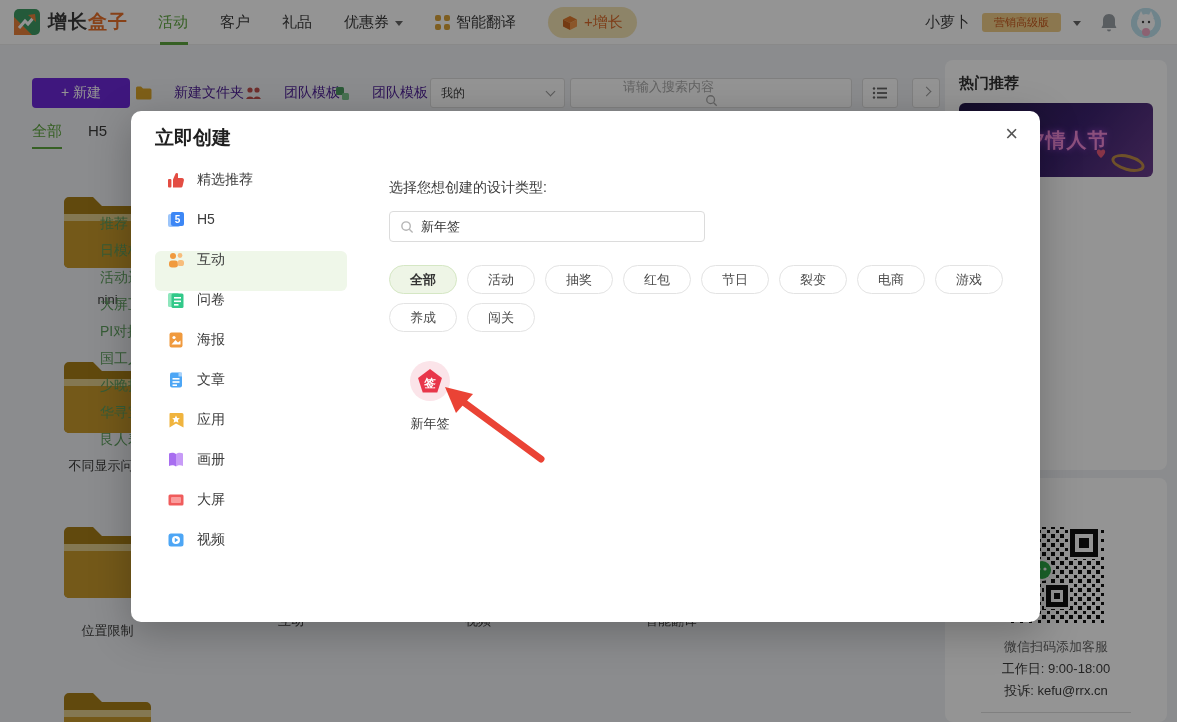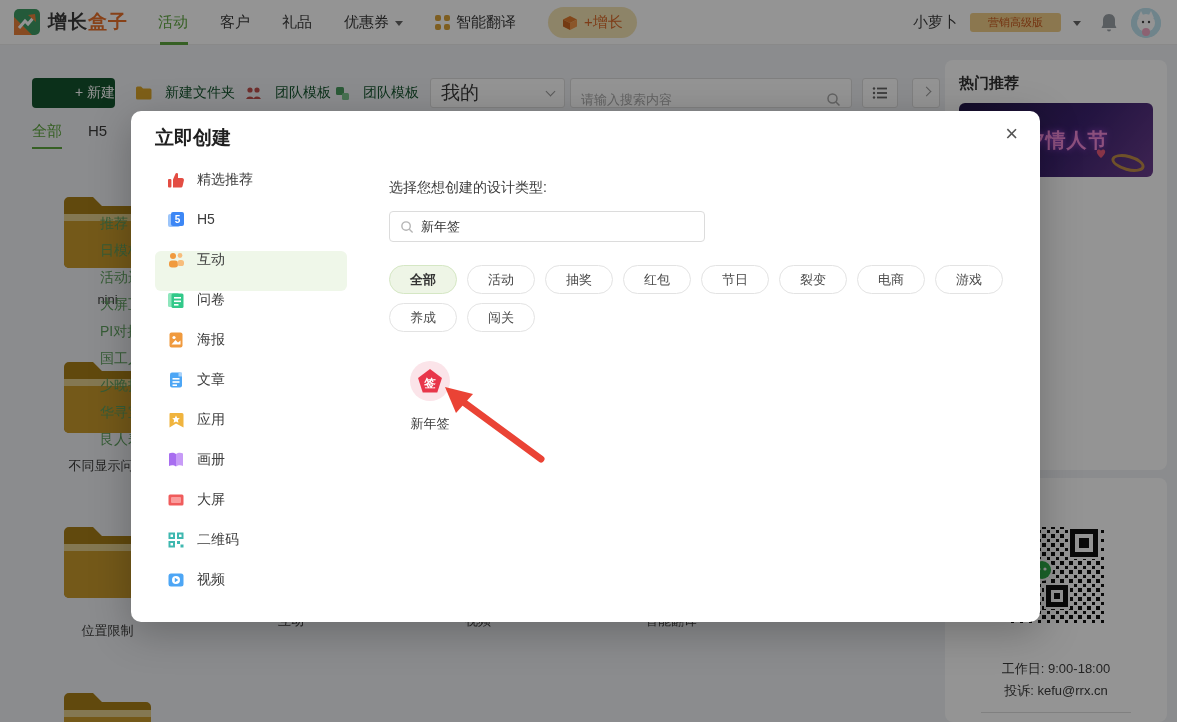--- a/index.html
+++ b/index.html
@@ -15,29 +15,29 @@
   .nav-items { position:absolute; left:158px; top:0; height:45px; display:flex; align-items:center; gap:32px; font-size:15px; color:#3c3c3c; }
   .nav-item { position:relative; height:45px; display:flex; align-items:center; gap:6px; cursor:pointer; }
   .nav-item.active { color:#5ea53f; }
   .nav-item.active::after { content:""; position:absolute; left:2px; bottom:0; width:28px; height:3px; background:#5ea53f; }
   .caret-down { width:0; height:0; border-left:4px solid transparent; border-right:4px solid transparent; border-top:5px solid #666; margin-top:2px; }
   .grid-icon { width:15px; height:15px; display:grid; grid-template-columns:6px 6px; grid-gap:3px; }
   .grid-icon i { width:6px; height:6px; border-radius:2px; background:#d9a33a; }
   .growth-pill { display:flex; align-items:center; gap:6px; background:#f3e3b4; border-radius:16px; padding:6px 14px; color:#d96a2a; font-size:15px; cursor:pointer; }
   .nav-right { position:absolute; right:16px; top:0; height:45px; display:flex; align-items:center; gap:12px; }
   .user-name { font-size:15px; color:#3c3c3c; }
-  .user-badge { background:#f0ce89; color:#c8591d; font-size:11px; padding:2px 18px; border-radius:3px; }
+  .user-badge { background:#f0ce89; color:#c8591d; font-size:11px; padding:2px 12px; border-radius:3px; }
   .avatar { width:30px; height:30px; border-radius:50%; overflow:hidden; background:#bfe4f0; }
 
   
-  .btn-new { position:absolute; left:32px; top:78px; width:83px; height:30px; background:#14532d; color:#fff; font-size:14px; border:none; border-radius:4px; cursor:pointer;text-align:right; }
-  .tool-link { position:absolute; top:78px; height:30px; display:flex; align-items:center; gap:13px; font-size:14px; color:#14532d; cursor:pointer; }
-  .sel-box { position:absolute; left:430px; top:78px; width:135px; height:30px; background:#fff; border:1px solid #ddd; border-radius:3px; display:flex; align-items:center; justify-content:space-between; padding:0 10px; font-size:19px; color:#3c3c3c; cursor:pointer;font-family:Liberation Serif, serif; }
+  .btn-new { position:absolute; left:32px; top:78px; width:98px; height:30px; background:#6d28d9; color:#fff; font-size:14px; border:none; border-radius:4px; cursor:pointer; }
+  .tool-link { position:absolute; top:78px; height:30px; display:flex; align-items:center; gap:22px; font-size:14px; color:#4c1d95; cursor:pointer; }
+  .sel-box { position:absolute; left:430px; top:78px; width:135px; height:30px; background:#fff; border:1px solid #ddd; border-radius:3px; display:flex; align-items:center; justify-content:space-between; padding:0 10px; font-size:12px; color:#3c3c3c; cursor:pointer;font-family:Liberation Serif, serif; }
   .chev { width:7px; height:7px; border-right:1.5px solid #999; border-bottom:1.5px solid #999; transform:rotate(45deg); margin-top:-3px; }
-  .search-box { position:absolute; left:570px; top:78px; width:282px; height:30px; background:#fff; border:1px solid #ddd; border-radius:3px; display:flex; align-items:flex-end; padding:0 10px; }
+  .search-box { position:absolute; left:570px; top:78px; width:282px; height:30px; background:#fff; border:1px solid #ddd; border-radius:3px; display:flex; align-items:center; padding:0 10px;flex-direction:column; }
   .search-box input { flex:1; border:none; outline:none; font-size:13px; color:#333; background:transparent; font-family:inherit; }
   .search-box input::placeholder { color:#aaa; }
   .sq-btn { position:absolute; top:78px; height:30px; background:#fff; border:1px solid #ddd; border-radius:3px; display:flex; align-items:center; justify-content:center; cursor:pointer; }
 
   .tabs { position:absolute; left:32px; top:122px; display:flex; gap:26px; font-size:15px; color:#3c3c3c; }
   .tab { position:relative; padding-bottom:8px; cursor:pointer; }
   .tab.active { color:#5ea53f; }
   .tab.active::after { content:""; position:absolute; left:0; bottom:0; width:100%; height:2px; background:#5ea53f; }
 
   
@@ -275,20 +275,21 @@
         <rect x="38" y="58" width="26" height="26" fill="#fff"></rect>
         <rect x="40" y="60" width="22" height="22" fill="#111"></rect>
         <rect x="45" y="65" width="12" height="12" fill="#fff"></rect>
         <rect x="48" y="68" width="6" height="6" fill="#111"></rect>
         <circle cx="36" cy="45" r="11" fill="#fff"></circle>
         <circle cx="36" cy="45" r="9" fill="#2fae4a"></circle>
         <circle cx="33" cy="44" r="1.6" fill="#fff"></circle>
         <circle cx="39" cy="44" r="1.6" fill="#fff"></circle>
       </svg>
     </div>
+    <div class="rp-caption" style="top:160px">微信扫码添加客服</div>
     <div class="rp-caption" style="top:182px;color:#3c3c3c">工作日: 9:00-18:00</div>
     <div class="rp-caption" style="top:204px;color:#3c3c3c">投诉: kefu@rrx.cn</div>
     <div class="rp-line" style="top:234px"></div>
   </div>
 
   <div class="overlay"></div>
 
   <div class="modal">
     <div class="modal-title">立即创建</div>
     <div class="modal-close">×</div>
@@ -359,33 +360,20 @@
             <path d="M9 3 C11 1.5 14 1.5 16 2.5 V15 C14 14 11 14 9 15.5 Z" fill="#c79bf7"></path>
           </svg>
         <span>画册</span>
       </div>
       <div class="m-item">
         <svg class="mi" viewBox="0 0 18 18">
             <rect x="1.5" y="3.5" width="15" height="11" rx="1.5" fill="#f05c5c"></rect>
             <rect x="4" y="6" width="10" height="6" rx="1" fill="#fa9c9c"></rect>
           </svg>
         <span>大屏</span>
-      </div>
-      <div class="m-item">
-        <svg class="mi" viewBox="0 0 18 18">
-            <rect x="1.5" y="1.5" width="6.5" height="6.5" fill="#3eb8b0"></rect>
-            <rect x="3.5" y="3.5" width="2.5" height="2.5" fill="#fff"></rect>
-            <rect x="10" y="1.5" width="6.5" height="6.5" fill="#3eb8b0"></rect>
-            <rect x="12" y="3.5" width="2.5" height="2.5" fill="#fff"></rect>
-            <rect x="1.5" y="10" width="6.5" height="6.5" fill="#3eb8b0"></rect>
-            <rect x="3.5" y="12" width="2.5" height="2.5" fill="#fff"></rect>
-            <rect x="10" y="10" width="3" height="3" fill="#3eb8b0"></rect>
-            <rect x="13.5" y="13.5" width="3" height="3" fill="#3eb8b0"></rect>
-          </svg>
-        <span>二维码</span>
       </div>
       <div class="m-item">
         <svg class="mi" viewBox="0 0 18 18">
             <rect x="1.5" y="2.5" width="15" height="13" rx="2.5" fill="#4da6f5"></rect>
             <circle cx="9" cy="9" r="4" fill="#fff"></circle>
             <polygon points="7.8,6.8 11.3,9 7.8,11.2" fill="#4da6f5"></polygon>
           </svg>
         <span>视频</span>
       </div>
     </div>

